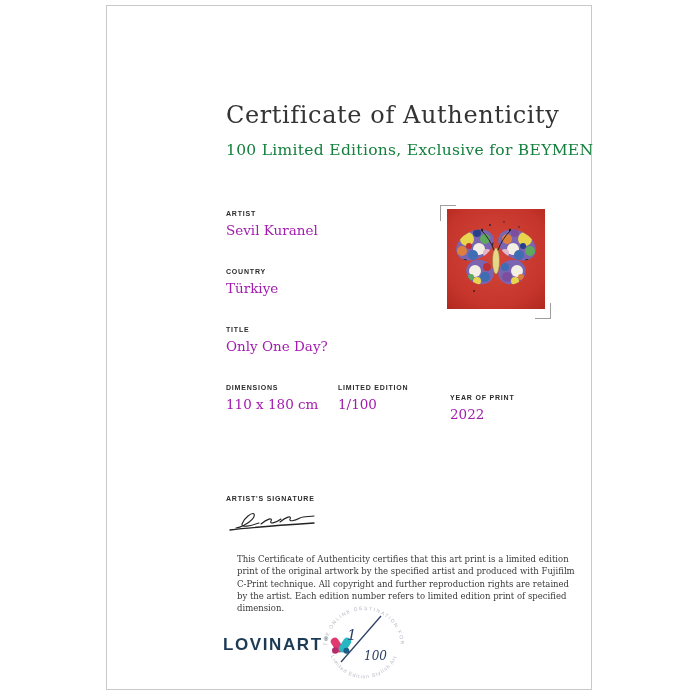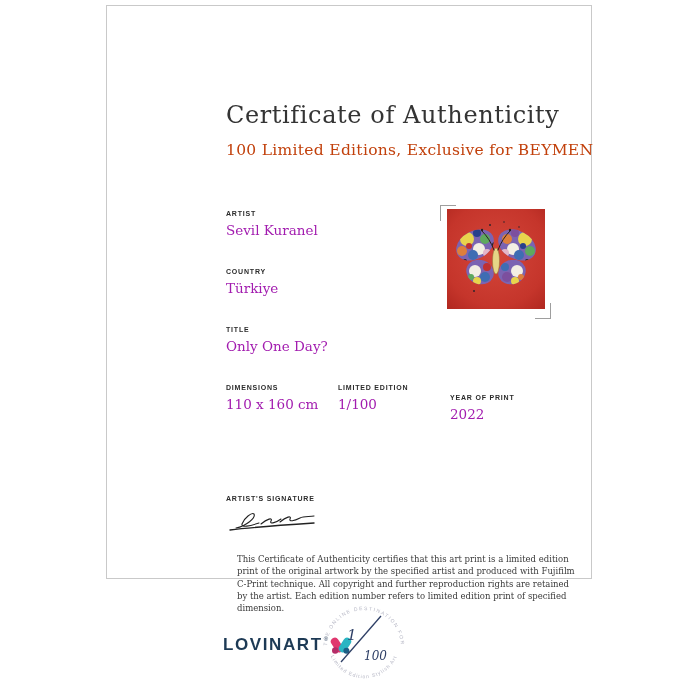--- a/index.html
+++ b/index.html
@@ -1,19 +1,19 @@
 <!DOCTYPE html>
 <html><head>
 <meta charset="utf-8">
 <style>
   html,body{margin:0;padding:0;background:#ffffff;}
   body{width:700px;height:700px;position:relative;font-family:"Liberation Sans",sans-serif;overflow:hidden;}
-  .page{position:absolute;left:106px;top:5px;width:486px;height:574px;background:#ffffff;border:1px solid #c9c9c9;box-sizing:border-box;}
+  .page{position:absolute;left:106px;top:5px;width:486px;height:685px;background:#ffffff;border:1px solid #c9c9c9;box-sizing:border-box;}
   .cert-title{position:absolute;left:119px;top:95px;font-family:"DejaVu Serif","Liberation Serif",serif;font-size:24px;font-weight:400;color:#343434;letter-spacing:0.6px;margin:0;white-space:nowrap;}
-  .cert-subtitle{position:absolute;left:119px;top:135px;font-family:"DejaVu Serif","Liberation Serif",serif;font-size:15.5px;color:#c2410c;letter-spacing:0.3px;white-space:nowrap;}
+  .cert-subtitle{position:absolute;left:119px;top:135px;font-family:"DejaVu Serif","Liberation Serif",serif;font-size:15.5px;color:#15803d;letter-spacing:0.3px;white-space:nowrap;}
   .field{position:absolute;left:119px;}
   .field .label{font-size:7px;font-weight:bold;letter-spacing:0.8px;color:#2b2b2b;}
   .field .value{margin-top:5px;font-family:"DejaVu Serif","Liberation Serif",serif;font-size:13.5px;color:#a21caf;white-space:nowrap;}
   .f-artist{top:204px;} .f-country{top:262px;} .f-title{top:320px;}
   .f-dimensions{top:378px;} .f-edition{top:378px;left:231px;} .f-year{top:388px;left:343px;}
   .f-material{top:434px;} .f-signature{top:489px;}
   .sig-svg{margin-top:3px;display:block;}
   .legal{position:absolute;left:119px;top:547px;width:344px;font-family:"DejaVu Serif","Liberation Serif",serif;font-size:8.5px;line-height:1.45;color:#3a3a3a;margin-left:11px;}
   .artwork-wrap{position:absolute;left:333px;top:198px;width:118px;height:122px;}
   .bracket-tl{position:absolute;left:0;top:1px;width:15px;height:15px;border-left:1px solid #9e9e9e;border-top:1px solid #9e9e9e;}
@@ -43,21 +43,21 @@
     <div class="value">Türkiye</div>
   </div>
 
   <div class="field f-title">
     <div class="label">TITLE</div>
     <div class="value">Only One Day?</div>
   </div>
 
   <div class="field f-dimensions">
     <div class="label">DIMENSIONS</div>
-    <div class="value">110 x 160 cm</div>
+    <div class="value">110 x 180 cm</div>
   </div>
 
   <div class="field f-edition">
     <div class="label">LIMITED EDITION</div>
     <div class="value">1/100</div>
   </div>
 
   <div class="field f-year">
     <div class="label">YEAR OF PRINT</div>
     <div class="value">2022</div>

